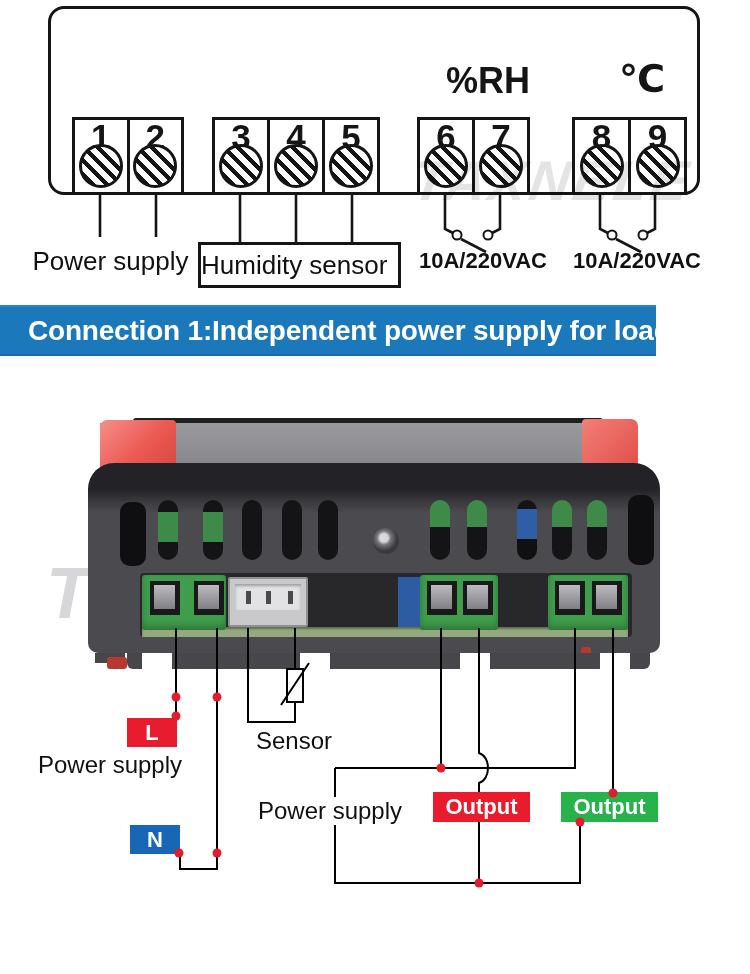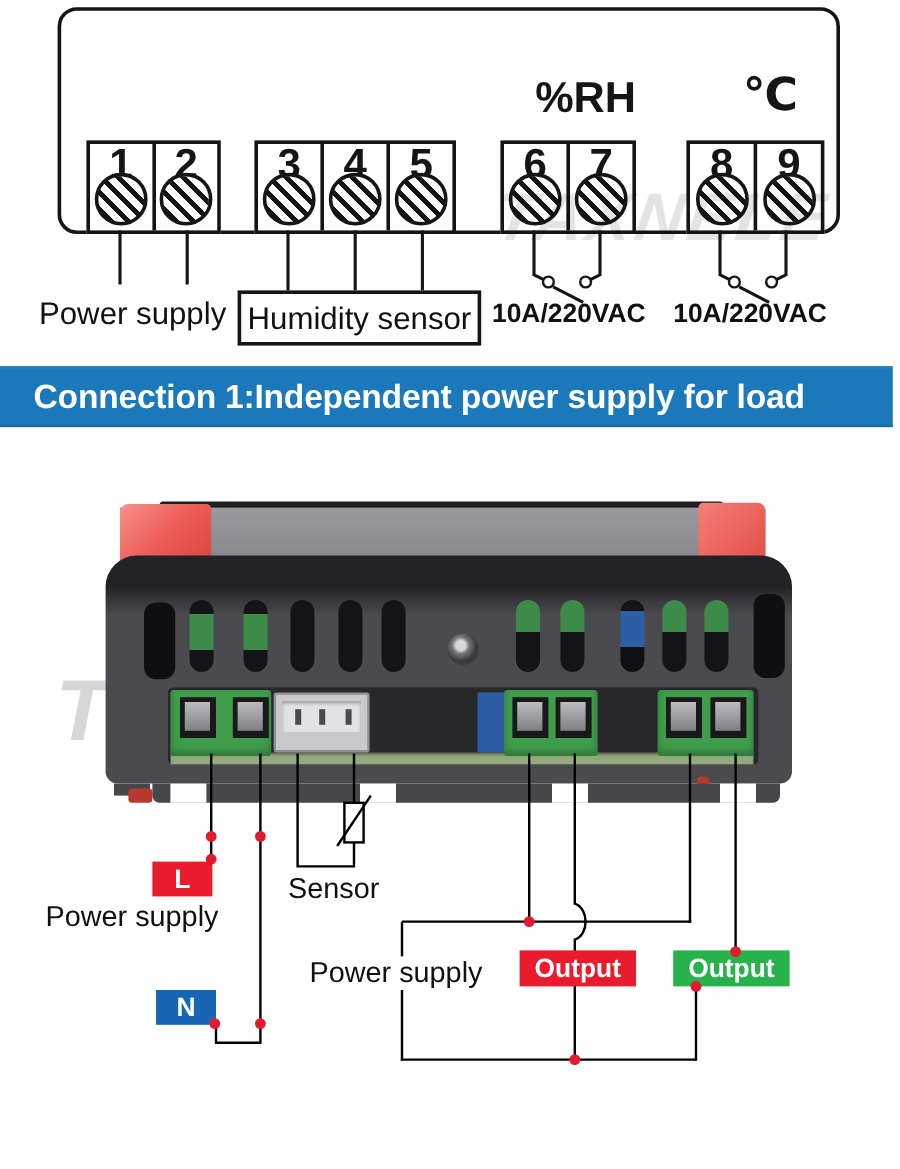--- a/index.html
+++ b/index.html
@@ -26,36 +26,36 @@
     position:absolute; top:-2px; left:0; right:0; text-align:center;
     font-size:35px; font-weight:600; color:#151515; line-height:1.1;
   }
   .screw {
     position:absolute; bottom:4px; left:50%; transform:translateX(-50%);
     width:44px; height:44px; border:3px solid #151515; border-radius:50%;
     background-color:#fff;
     background-image:repeating-linear-gradient(45deg, transparent 0 6px, #151515 6px 10px);
   }
   .caption { z-index:4; font-size:26px; color:#111; text-align:center; background:#fff; }
-  .rating  { z-index:4; font-size:22px; font-weight:600; color:#111; text-align:left; white-space:nowrap; }
+  .rating  { z-index:4; font-size:22px; font-weight:600; color:#111; text-align:right; white-space:nowrap; }
   .hum-box {
     left:198px; top:242px; width:203px; height:46px; border:3px solid #151515;
-    z-index:4; background:#fff; font-size:26px; text-align:center; line-height:40px; color:#111;
+    z-index:4; background:#fff; font-size:26px; line-height:40px; color:#111;
   }
   .wm-top {
     left:413px; top:148px; width:335px; z-index:7; font-size:56px; font-weight:bold;
     font-style:italic; letter-spacing:3px; color:#000; opacity:0.10;
     transform:skewX(-8deg); pointer-events:none; white-space:nowrap;
   }
   .wm-side { left:46px; top:552px; font-size:72px; font-weight:bold; font-style:italic;
     color:#d7d7d9; z-index:0; }
 
   
   .banner {
-    left:0; top:305px; width:744px; height:51px; background:#1b79bb; z-index:2;
+    left:0; top:305px; width:656px; height:51px; background:#1b79bb; z-index:2;
     box-shadow:inset 0 2px 0 rgba(255,255,255,0.08), inset 0 -2px 0 rgba(0,0,0,0.12);
   }
   .banner span {
     display:block; padding-left:28px; line-height:51px; font-size:28px; font-weight:bold;
     color:#ffffff; letter-spacing:-0.2px; white-space:nowrap;
   }
 
   
   .photo { left:75px; top:415px; width:590px; height:260px; z-index:1; }
   .photo .abs { position:absolute; }
@@ -278,21 +278,21 @@
     </g>
 
     <g>
       <rect x="287" y="669" width="16" height="33" fill="#fff" stroke="#000" stroke-width="2"></rect>
       <path d="M281,705 L309,663" stroke="#000" stroke-width="2" fill="none"></path>
     </g>
   </svg>
 
   <div class="abs tag" style="left:127px; top:718px; width:50px; height:29px; background:#e81c2c;">L</div>
   <div class="abs plain-label" style="left:30px; top:751px; width:160px; text-align:center;">Power supply</div>
-  <div class="abs plain-label" style="left:240px; top:727px;">Sensor</div>
+  <div class="abs plain-label" style="left:256px; top:727px;">Sensor</div>
   <div class="abs tag" style="left:130px; top:825px; width:50px; height:29px; background:#1767b5;">N</div>
   <div class="abs plain-label" style="left:251px; top:797px; width:158px; text-align:center;">Power supply</div>
   <div class="abs tag" style="left:433px; top:792px; width:97px; height:30px; background:#e81c2c; line-height:30px;">Output</div>
   <div class="abs tag" style="left:561px; top:792px; width:97px; height:30px; background:#27b24b; line-height:30px;">Output</div>
 
   <svg class="abs dots" width="750" height="974" viewBox="0 0 750 974">
     <g fill="#e21b2f">
       <circle cx="176" cy="697" r="4.5"></circle>
         <circle cx="217" cy="697" r="4.5"></circle>
       <circle cx="176" cy="716" r="4.5"></circle>

